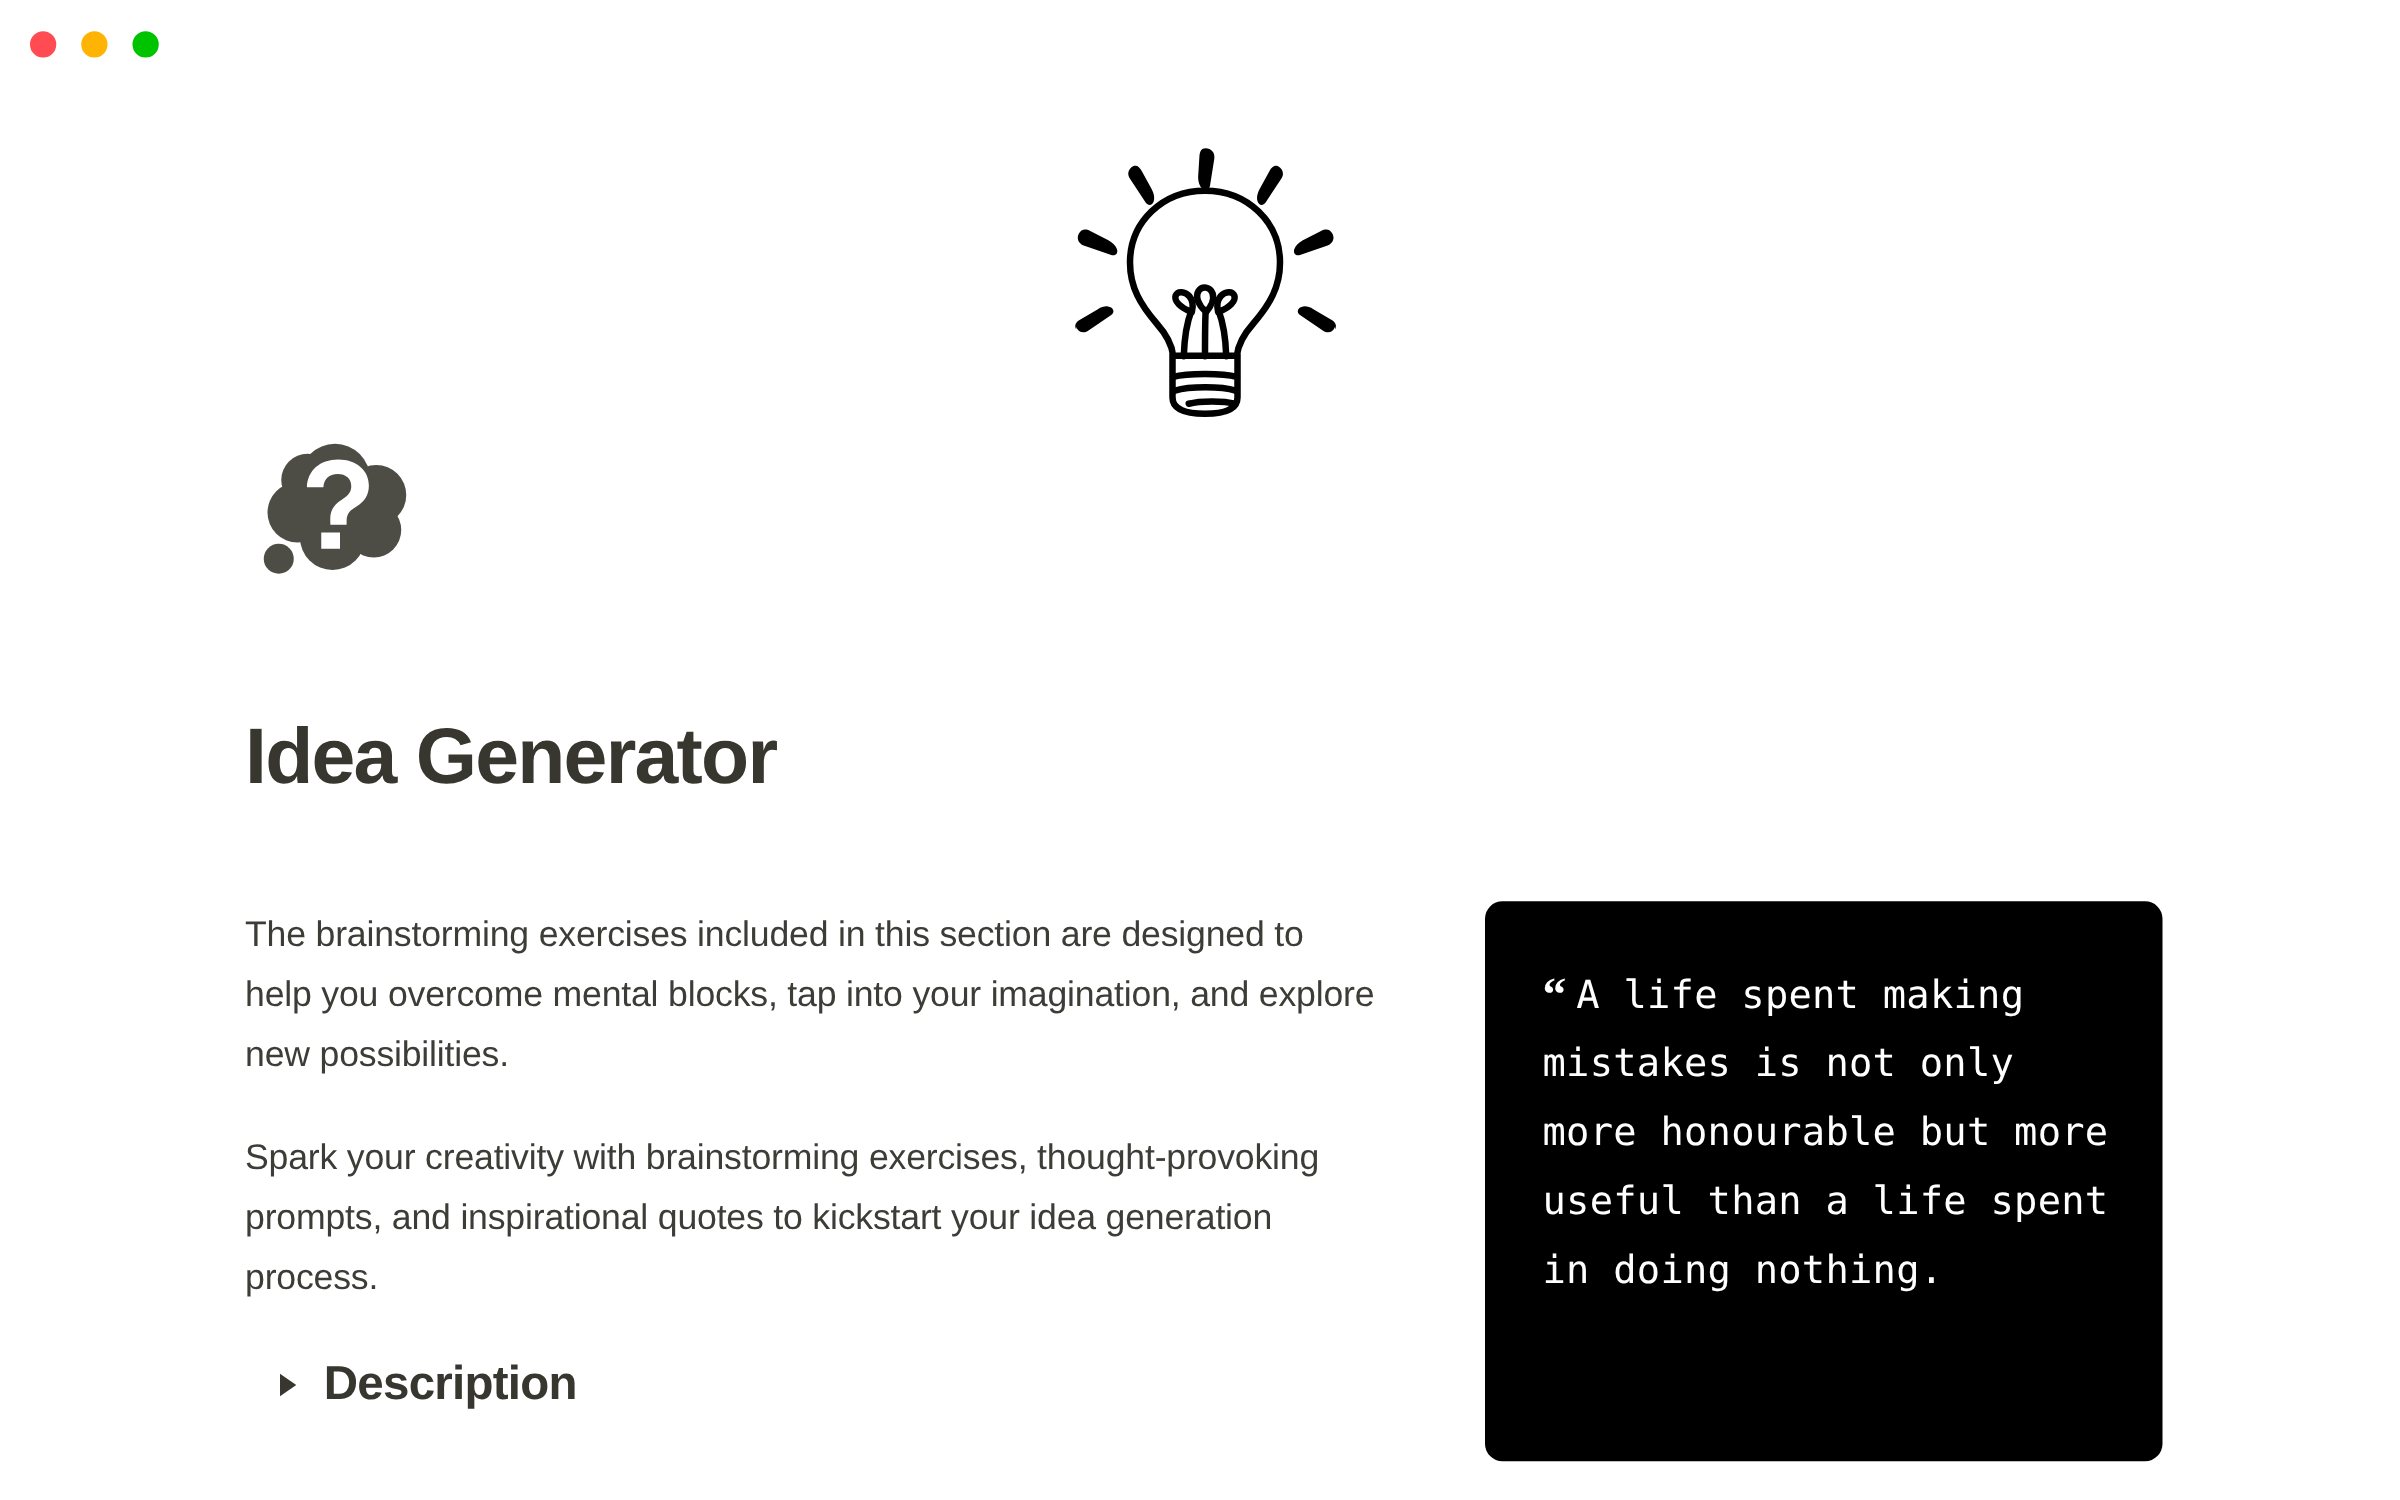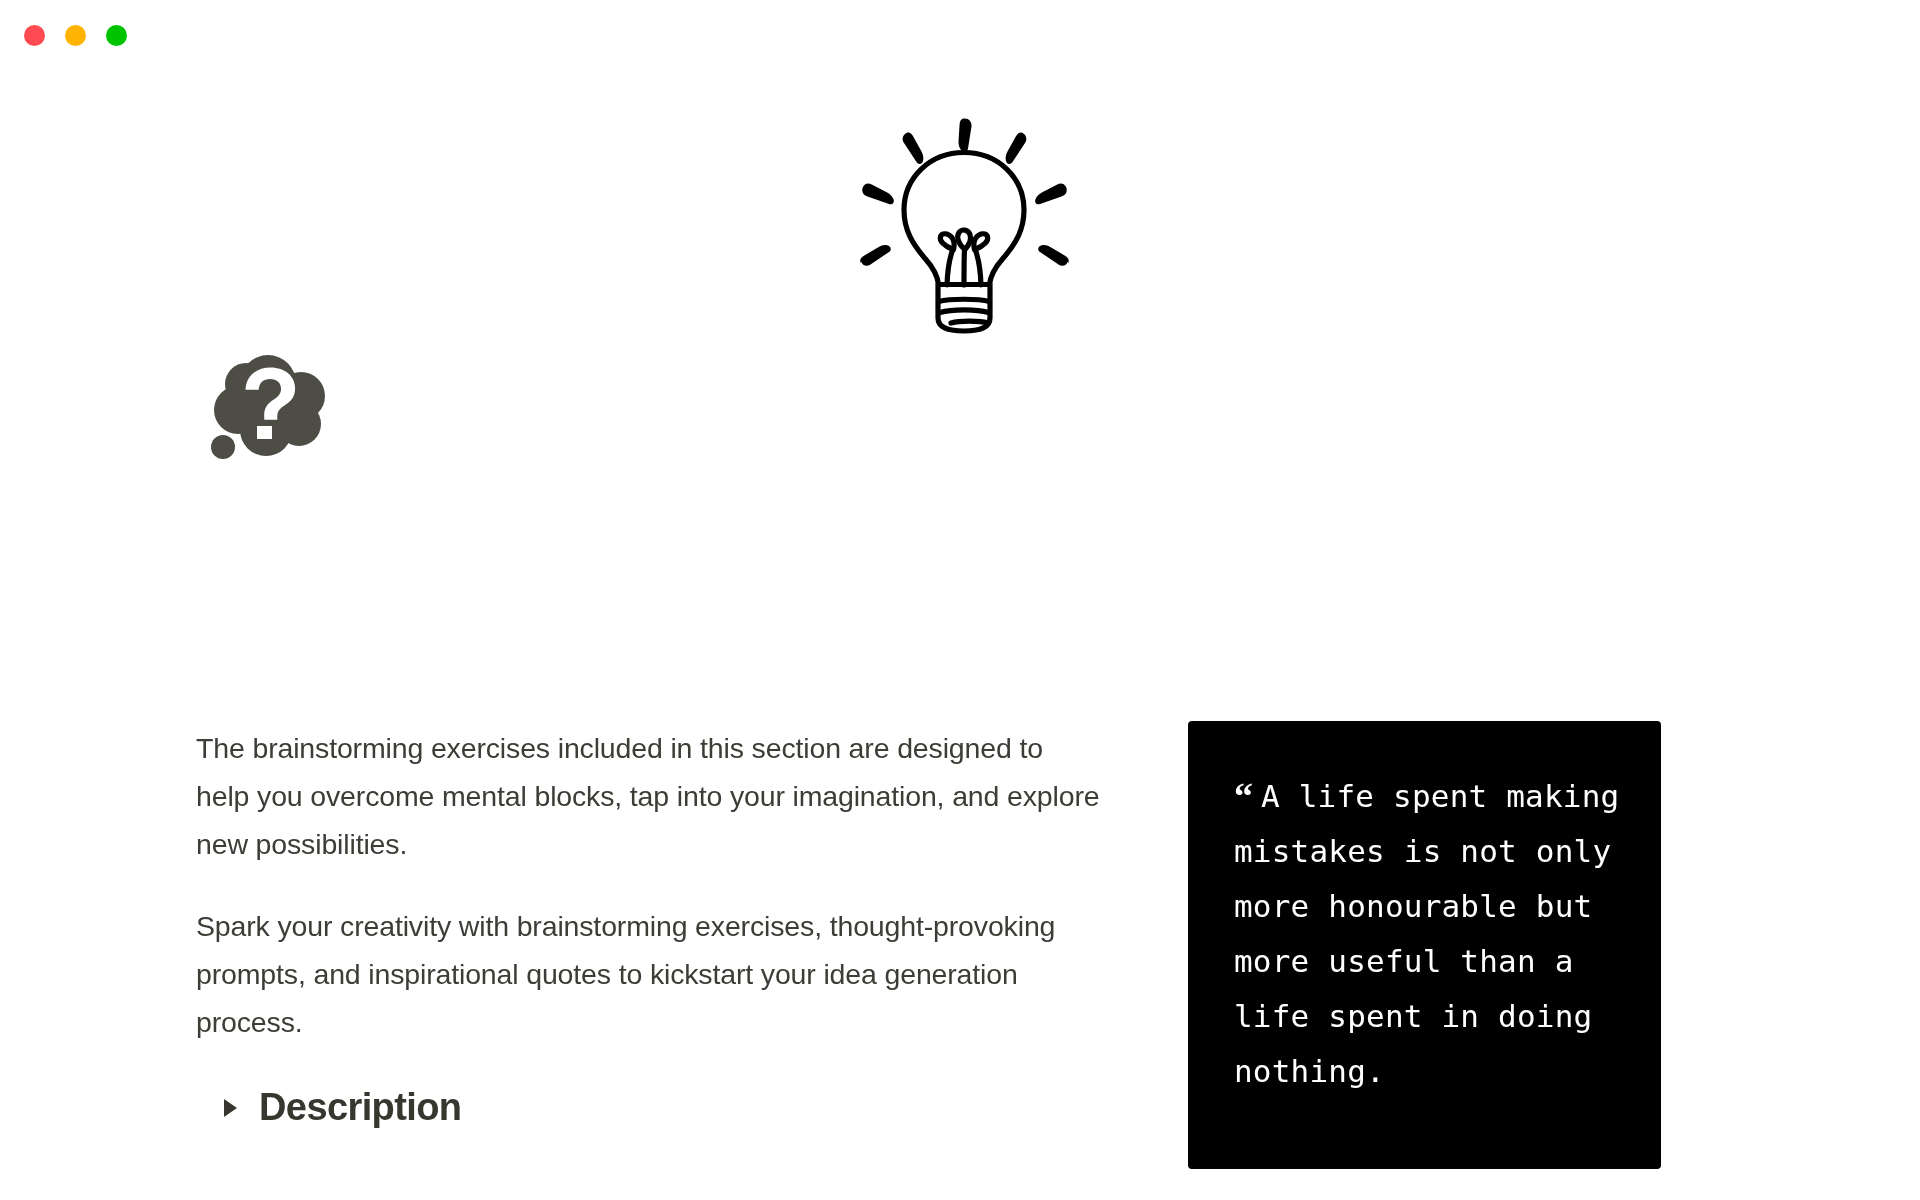--- a/index.html
+++ b/index.html
@@ -127,24 +127,24 @@
     letter-spacing: -0.6px;
     color: #37372f;
     font-family: "Liberation Sans", sans-serif;
   }
 
   
   .quote-card {
     position: absolute;
     left: 1188px;
     top: 721px;
-    width: 473px;
+    width: 542px;
     height: 448px;
     background: #000000;
-    border-radius: 4px;
+    border-radius: 14px;
     padding: 48px 40px 24px 46px;
     overflow: hidden;
   }
   .quote-text {
     margin: 0;
     font-family: "DejaVu Sans Mono", "Liberation Mono", monospace;
     font-size: 31px;
     line-height: 55px;
     color: #ffffff;
     font-weight: 400;
@@ -237,20 +237,21 @@
                  c-6.6 4.2 -9.4 8.8 -9.2 16.4
                  l0.1 3.6 l13 0 l0 -2.8
                  c0 -5.2 1.8 -8 7.6 -11.6
                  c6.9 -4.3 10.2 -9.5 10.2 -17
                  c0 -12 -9.8 -20.8 -24.6 -20.8 Z"></path>
         <rect x="49" y="76" width="15" height="13"></rect>
       </g>
     </svg>
   </div>
 
+  <h1 class="page-title">Idea Generator</h1>
 
   <div class="body-col">
     <p class="body-p">The brainstorming exercises included in this section are designed to help you overcome mental blocks, tap into your imagination, and explore new possibilities.</p>
     <p class="body-p">Spark your creativity with brainstorming exercises, thought-provoking prompts, and inspirational quotes to kickstart your idea generation process.</p>
   </div>
 
   <div class="disclosure">
     <span class="disclosure-tri"></span>
     <span class="disclosure-label">Description</span>
   </div>

